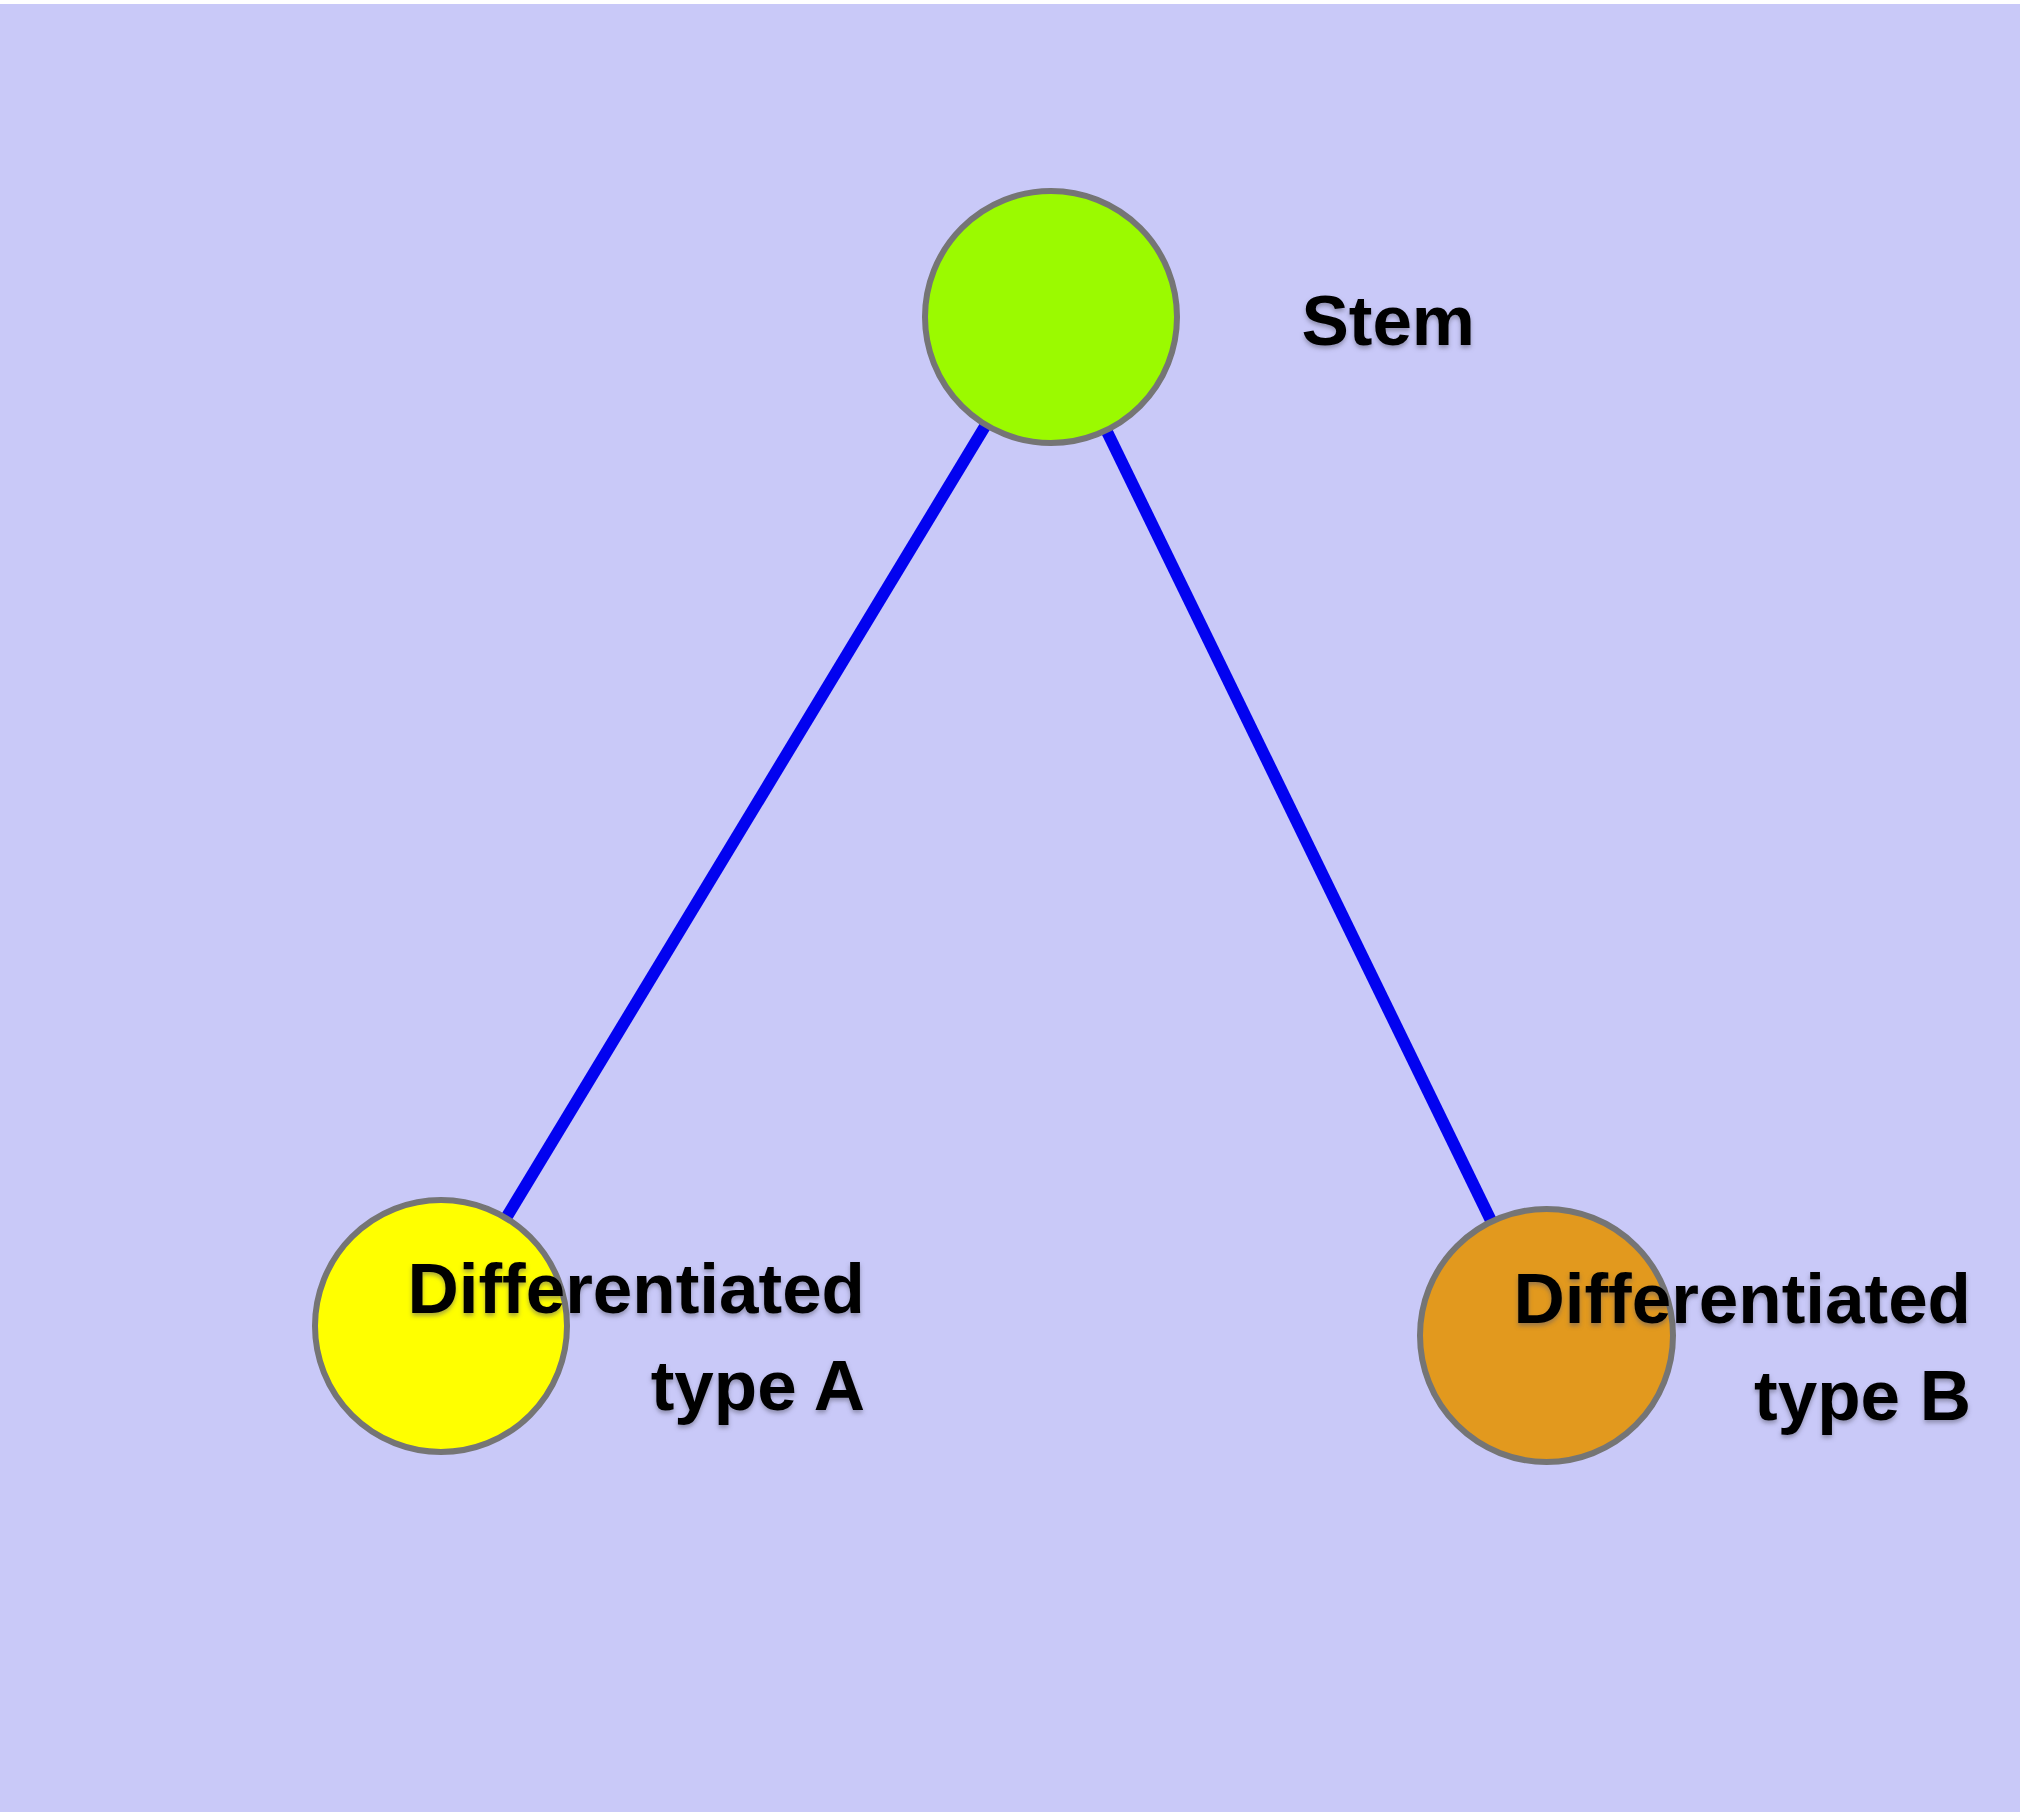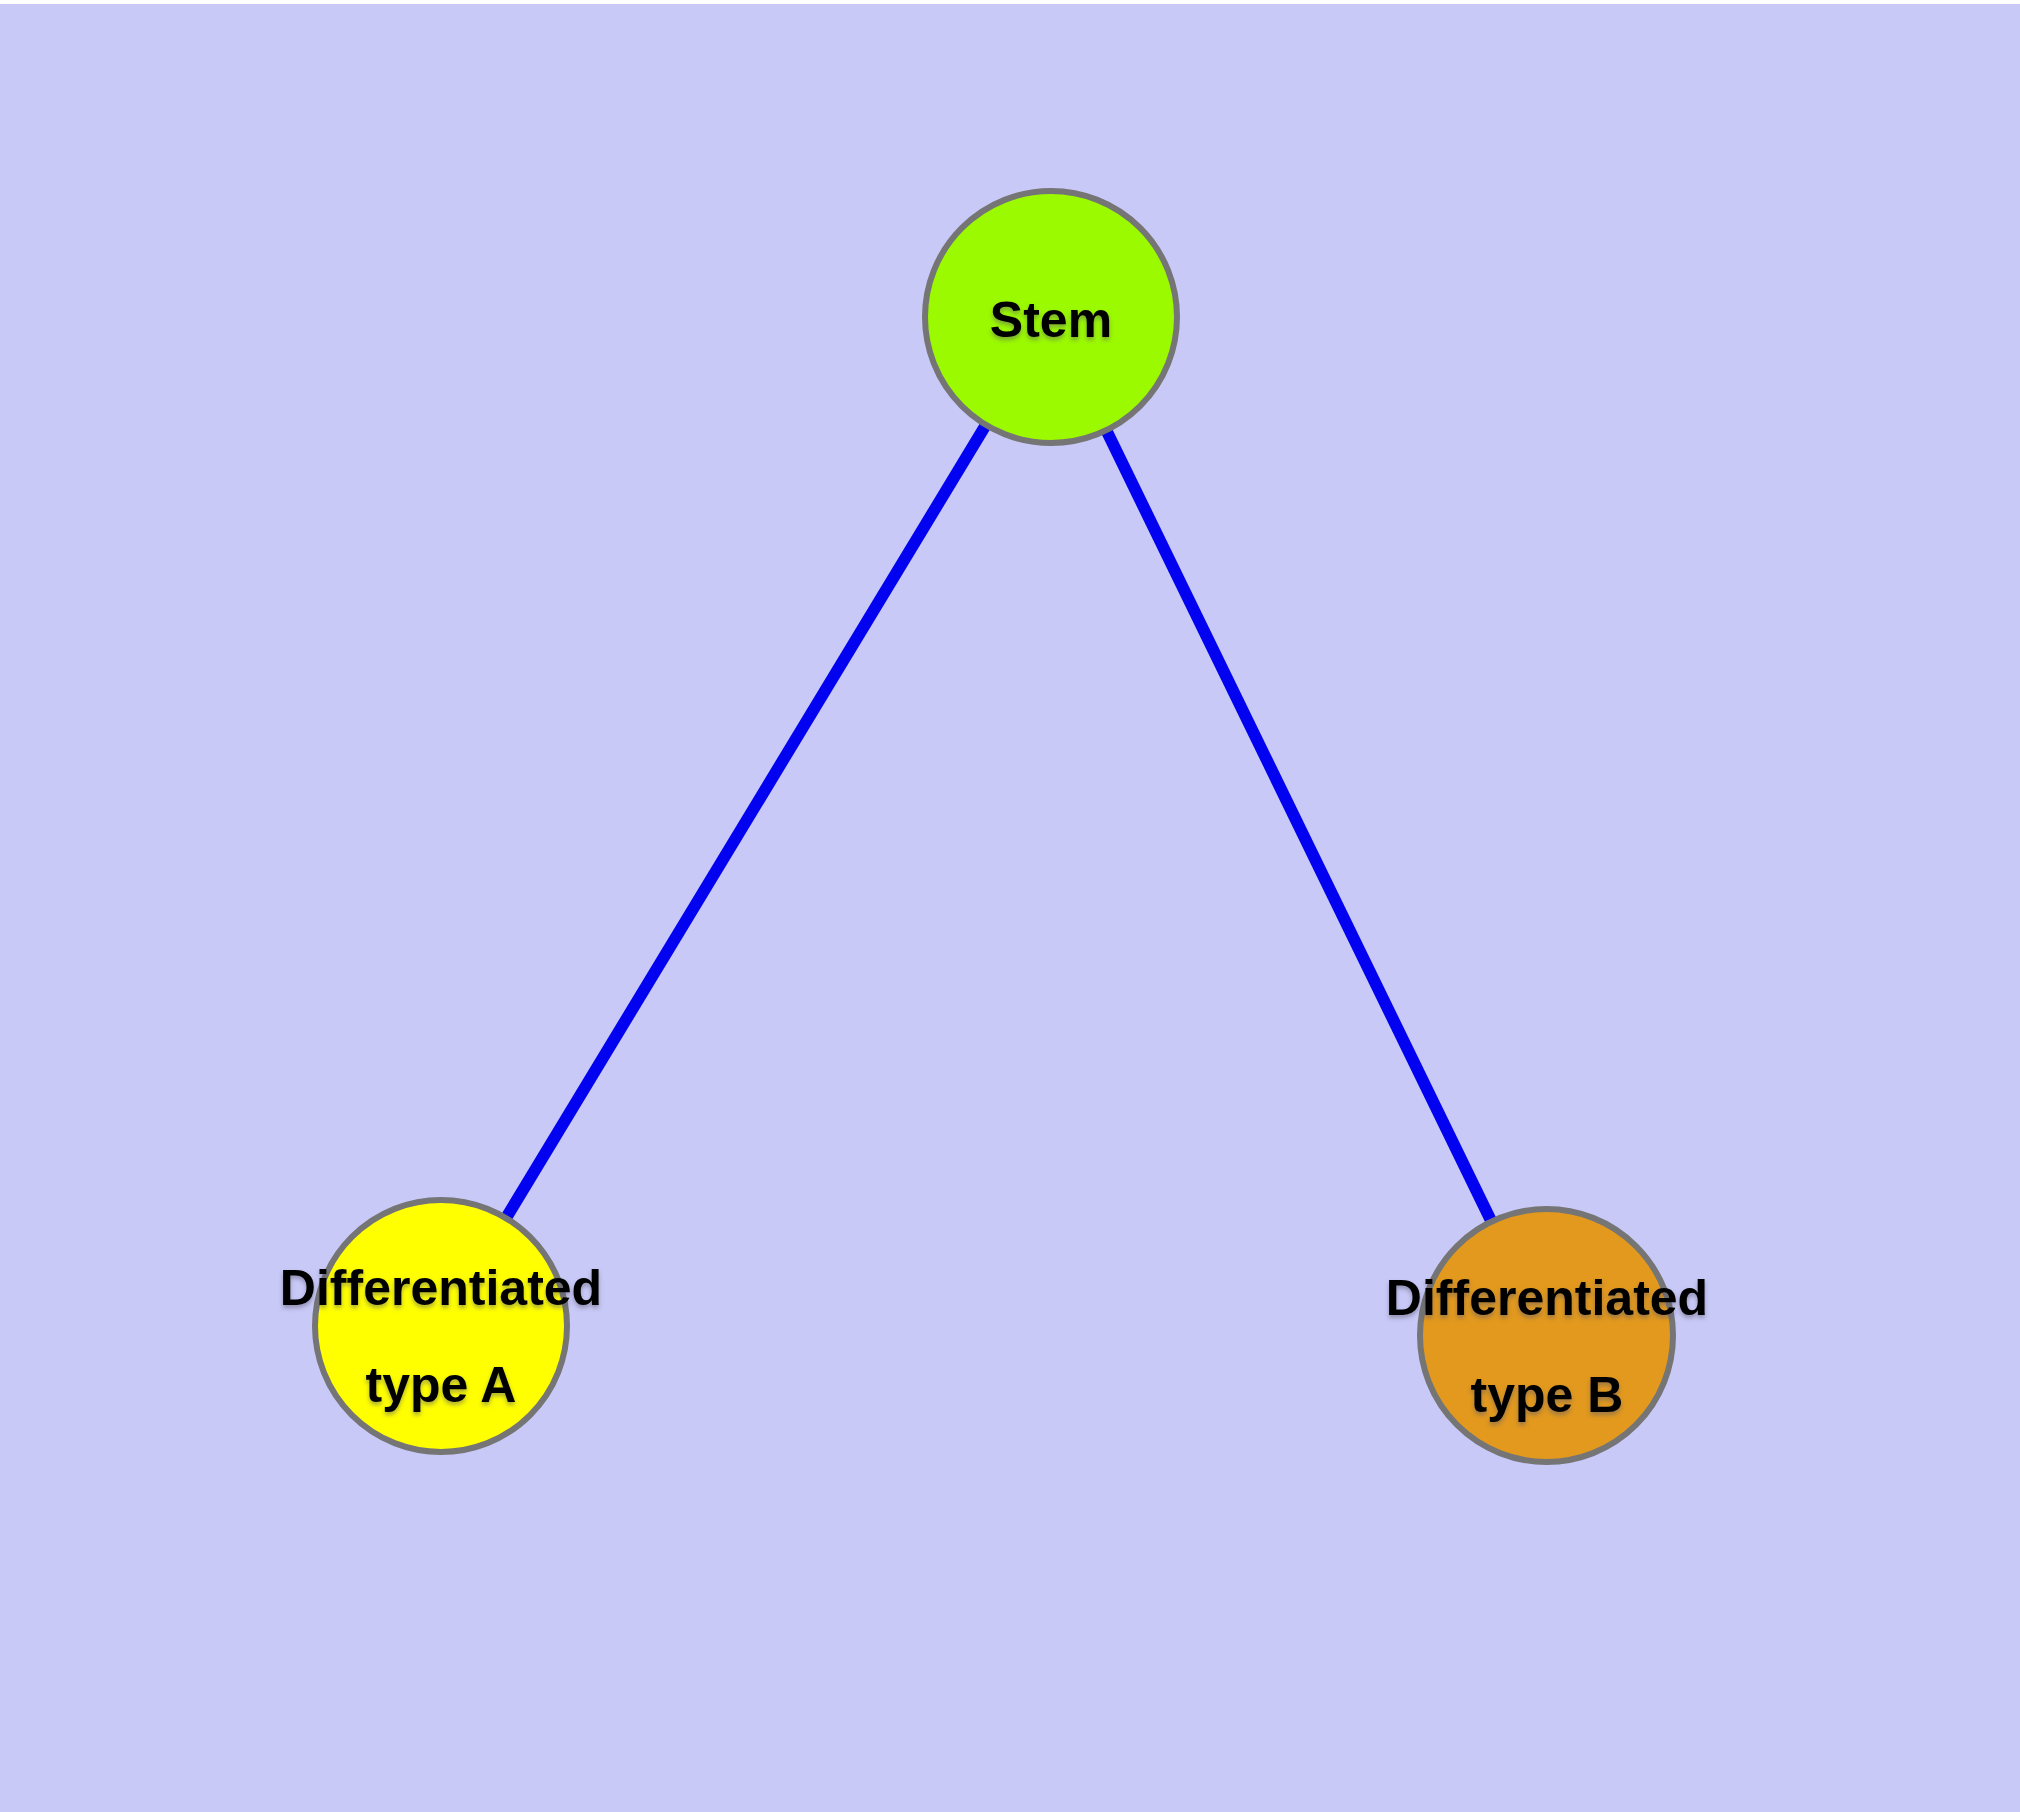--- a/index.html
+++ b/index.html
@@ -30,23 +30,23 @@
   .node {
     position: absolute;
     border-radius: 50%;
     border: 6.8px solid #757575;
     box-sizing: border-box;
     z-index: 2;
   }
   .node-label {
     position: absolute;
     width: 848px;
-    text-align: center;
+    text-align: right;
     font-weight: bold;
-    font-size: 50px;
+    font-size: 71px;
     line-height: 97px;
     color: #000000;
     white-space: pre-line;
     z-index: 3;
     text-shadow: 0 3.4px 4.2px rgba(90, 90, 110, 0.5);
   }
 </style>
 </head>
 <body style="background: rgb(201, 201, 248);">
 

